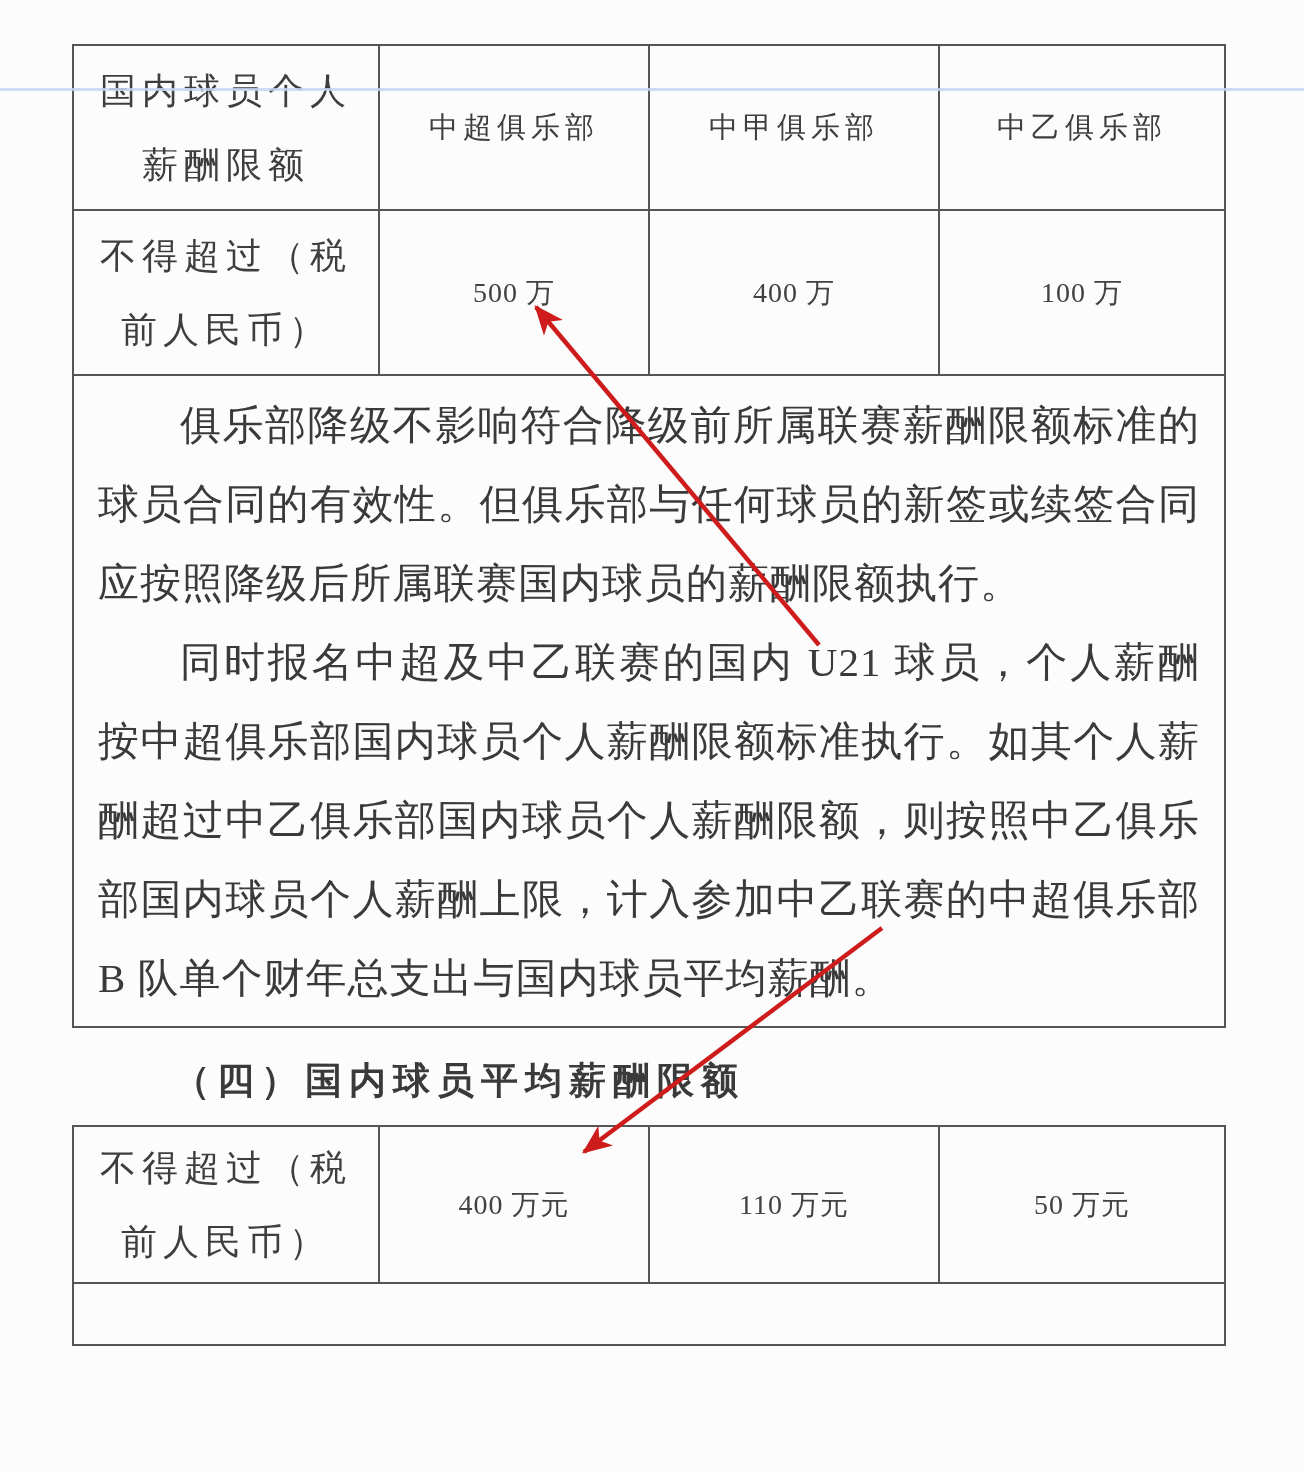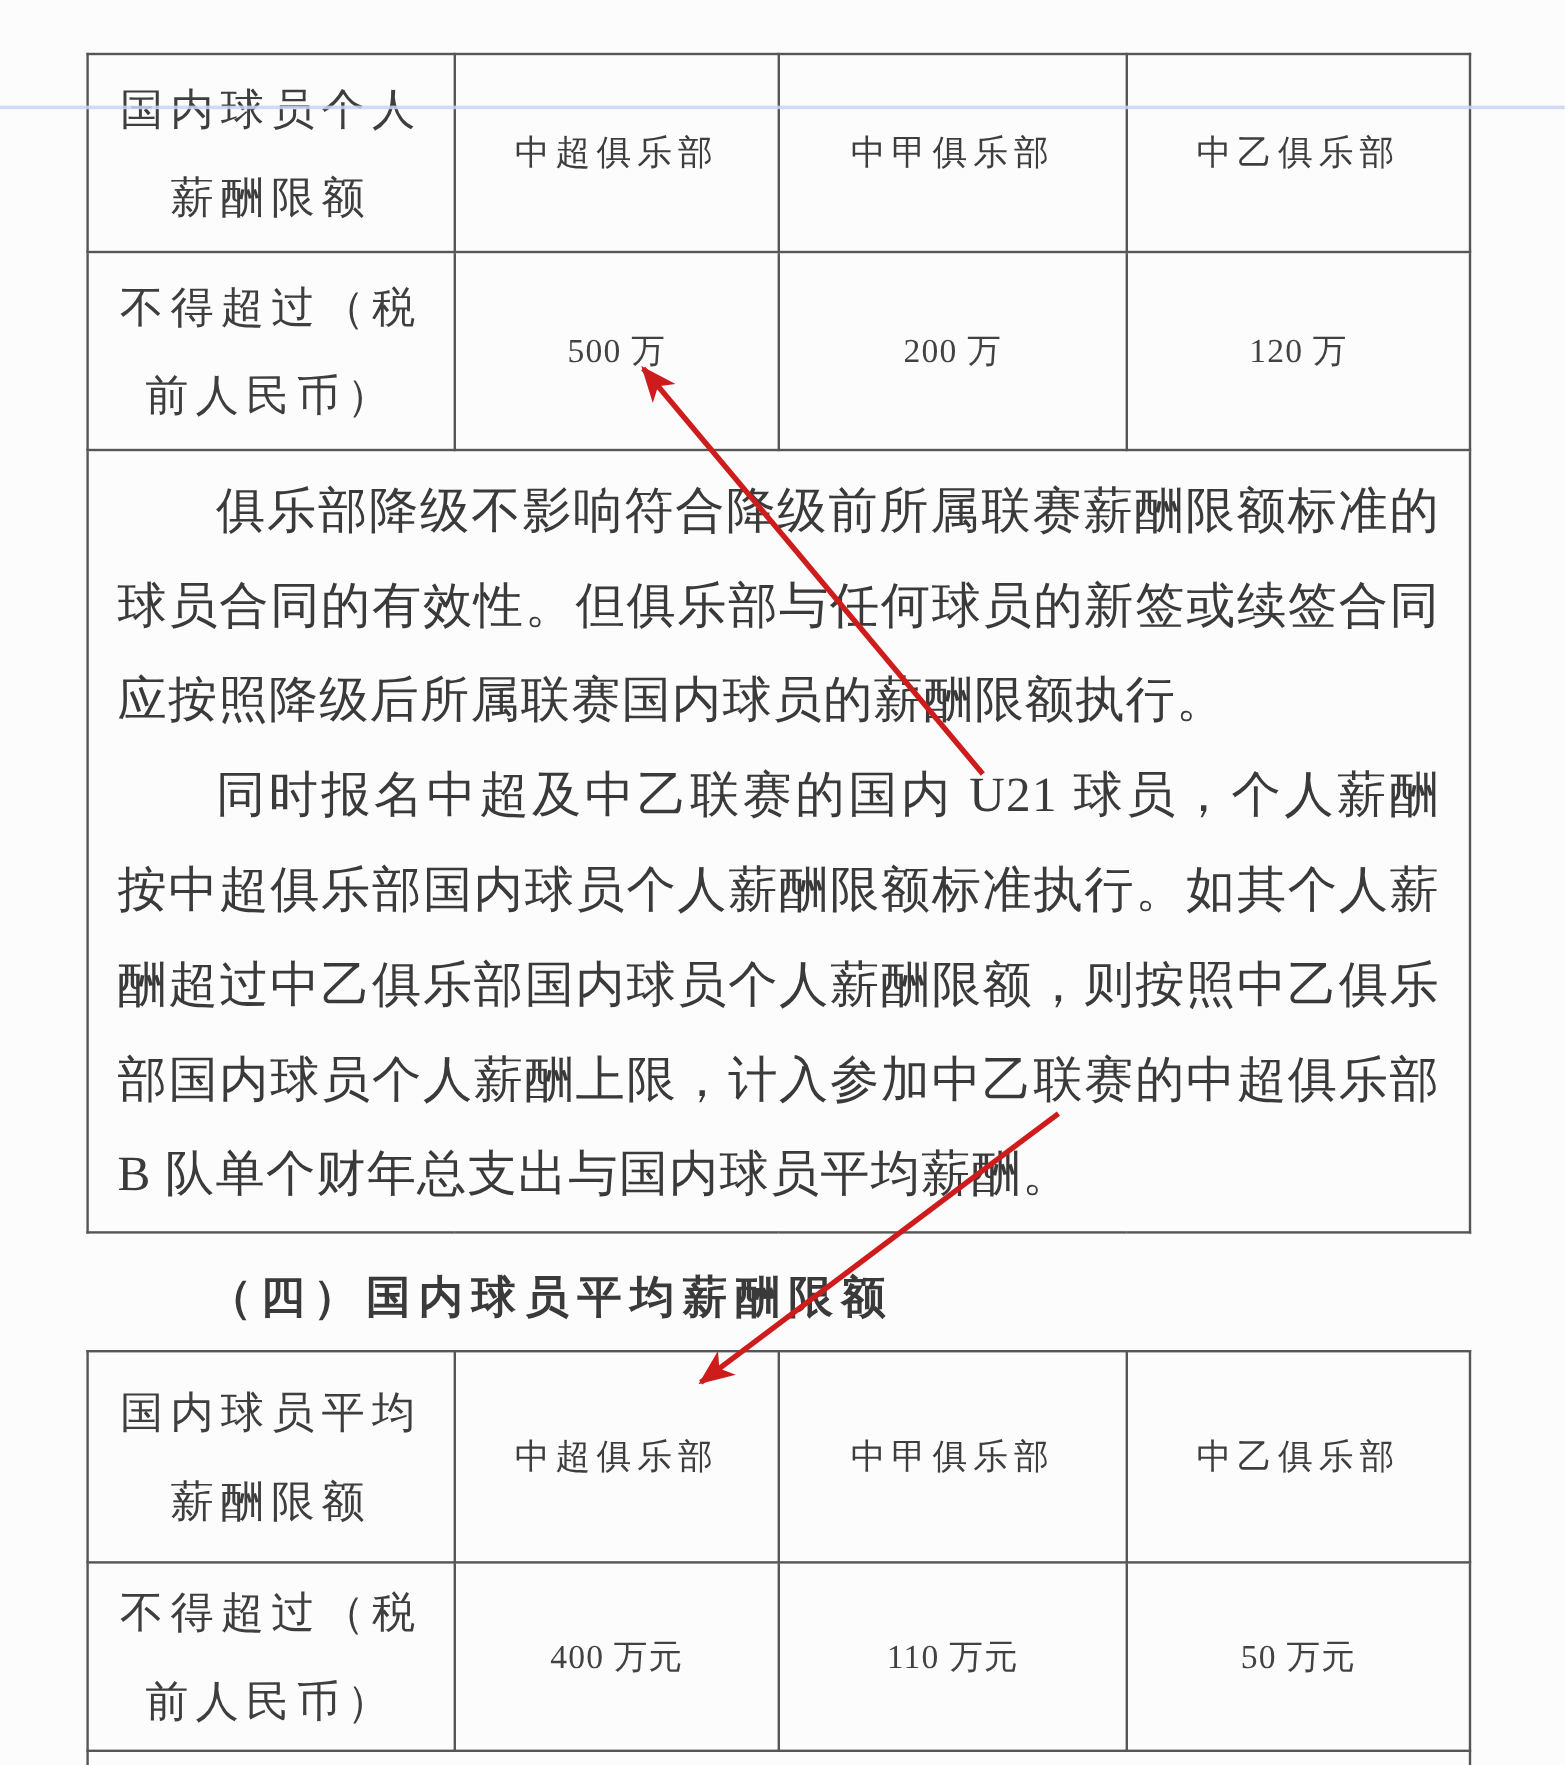--- a/index.html
+++ b/index.html
@@ -114,51 +114,42 @@
         <td class="col-head">中超俱乐部</td>
         <td class="col-head">中甲俱乐部</td>
         <td class="col-head">中乙俱乐部</td>
       </tr>
       <tr>
         <td class="cell-2line" style="height:163px">
           <span>不得超过（税</span>
           <span>前人民币）</span>
         </td>
         <td class="val-cell">500 万</td>
-        <td class="val-cell">200 万</td>
-        <td class="val-cell">120 万</td>
+        <td class="val-cell">400 万</td>
+        <td class="val-cell">100 万</td>
       </tr>
       <tr>
         <td class="note-cell" colspan="4" style="height:640px">
           <p>俱乐部降级不影响符合降级前所属联赛薪酬限额标准的球员合同的有效性。但俱乐部与任何球员的新签或续签合同应按照降级后所属联赛国内球员的薪酬限额执行。</p>
           <p>同时报名中超及中乙联赛的国内 U21 球员，个人薪酬按中超俱乐部国内球员个人薪酬限额标准执行。如其个人薪酬超过中乙俱乐部国内球员个人薪酬限额，则按照中乙俱乐部国内球员个人薪酬上限，计入参加中乙联赛的中超俱乐部 B 队单个财年总支出与国内球员平均薪酬。</p>
         </td>
       </tr>
     </tbody>
   </table>
 
   <div class="section-heading">（四）国内球员平均薪酬限额</div>
 
   <table class="doc-table t2">
     <colgroup>
       <col style="width:306px">
         <col style="width:270px">
         <col style="width:290px">
         <col style="width:286px">
     </colgroup>
     <tbody>
-      <tr>
-        <td class="cell-2line" style="height:174px">
-          <span>国内球员平均</span>
-          <span>薪酬限额</span>
-        </td>
-        <td class="col-head">中超俱乐部</td>
-        <td class="col-head">中甲俱乐部</td>
-        <td class="col-head">中乙俱乐部</td>
-      </tr>
       <tr>
         <td class="cell-2line" style="height:155px">
           <span>不得超过（税</span>
           <span>前人民币）</span>
         </td>
         <td class="val-cell">400 万元</td>
         <td class="val-cell">110 万元</td>
         <td class="val-cell">50 万元</td>
       </tr>
       <tr>

